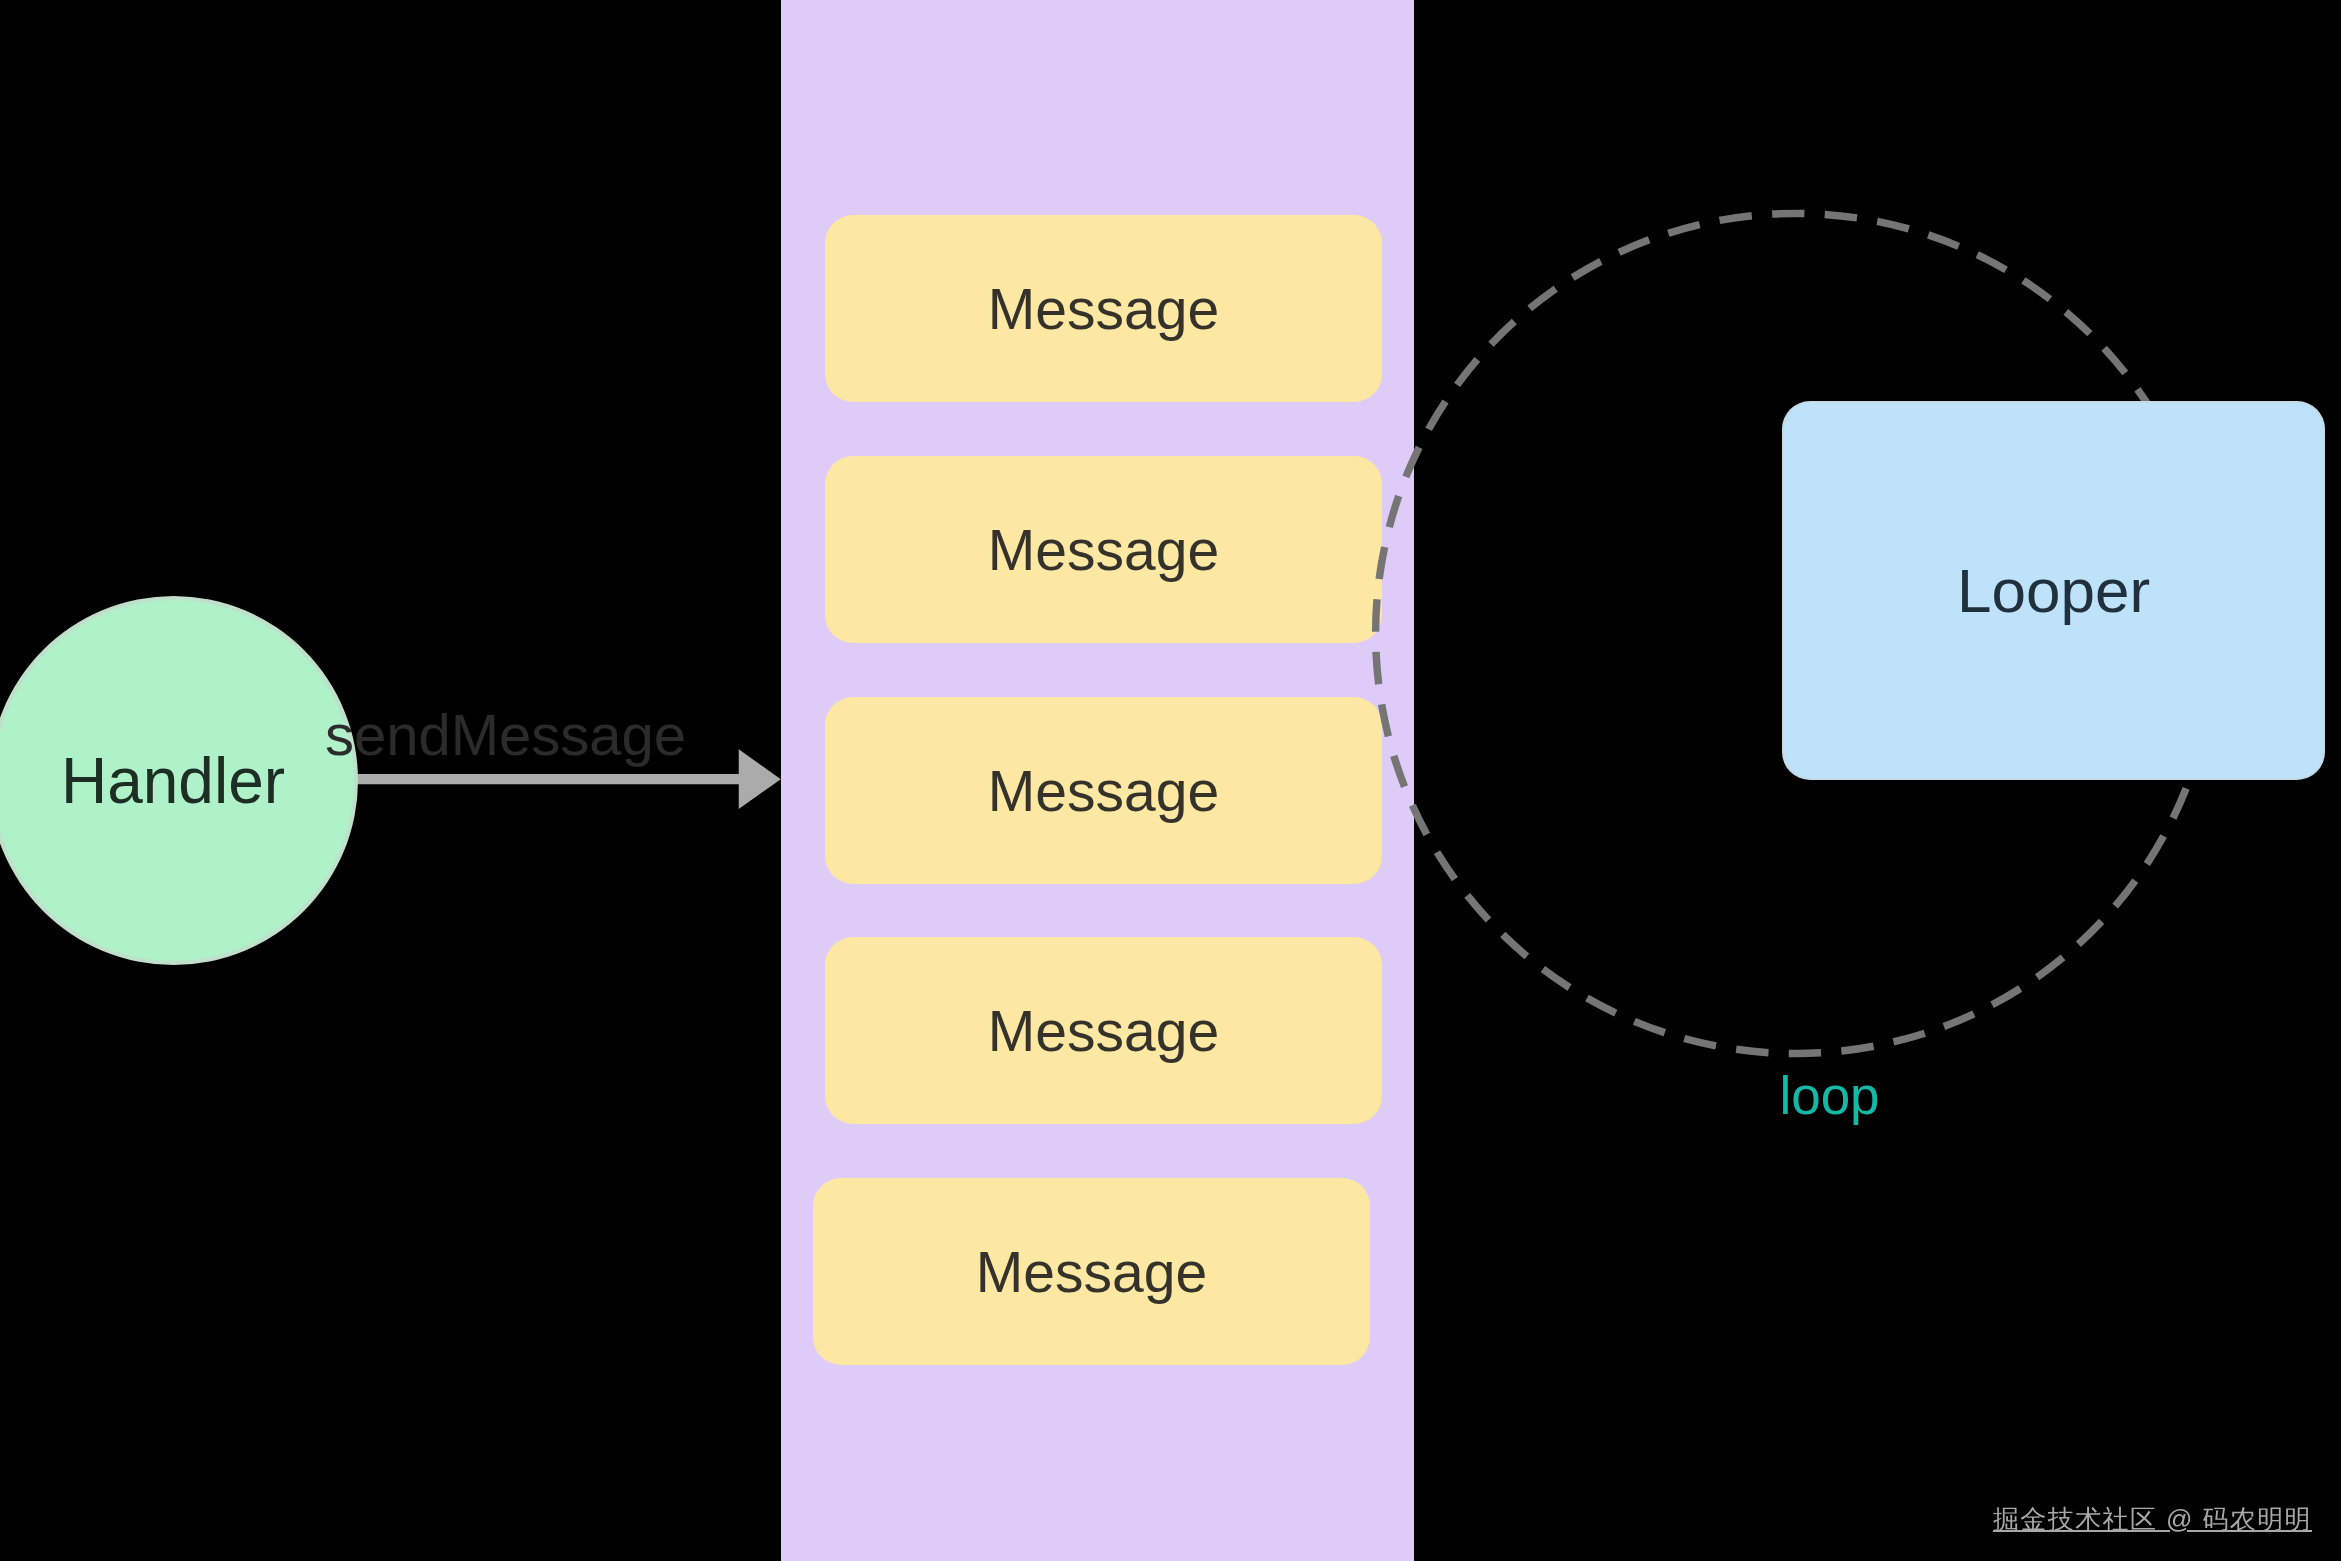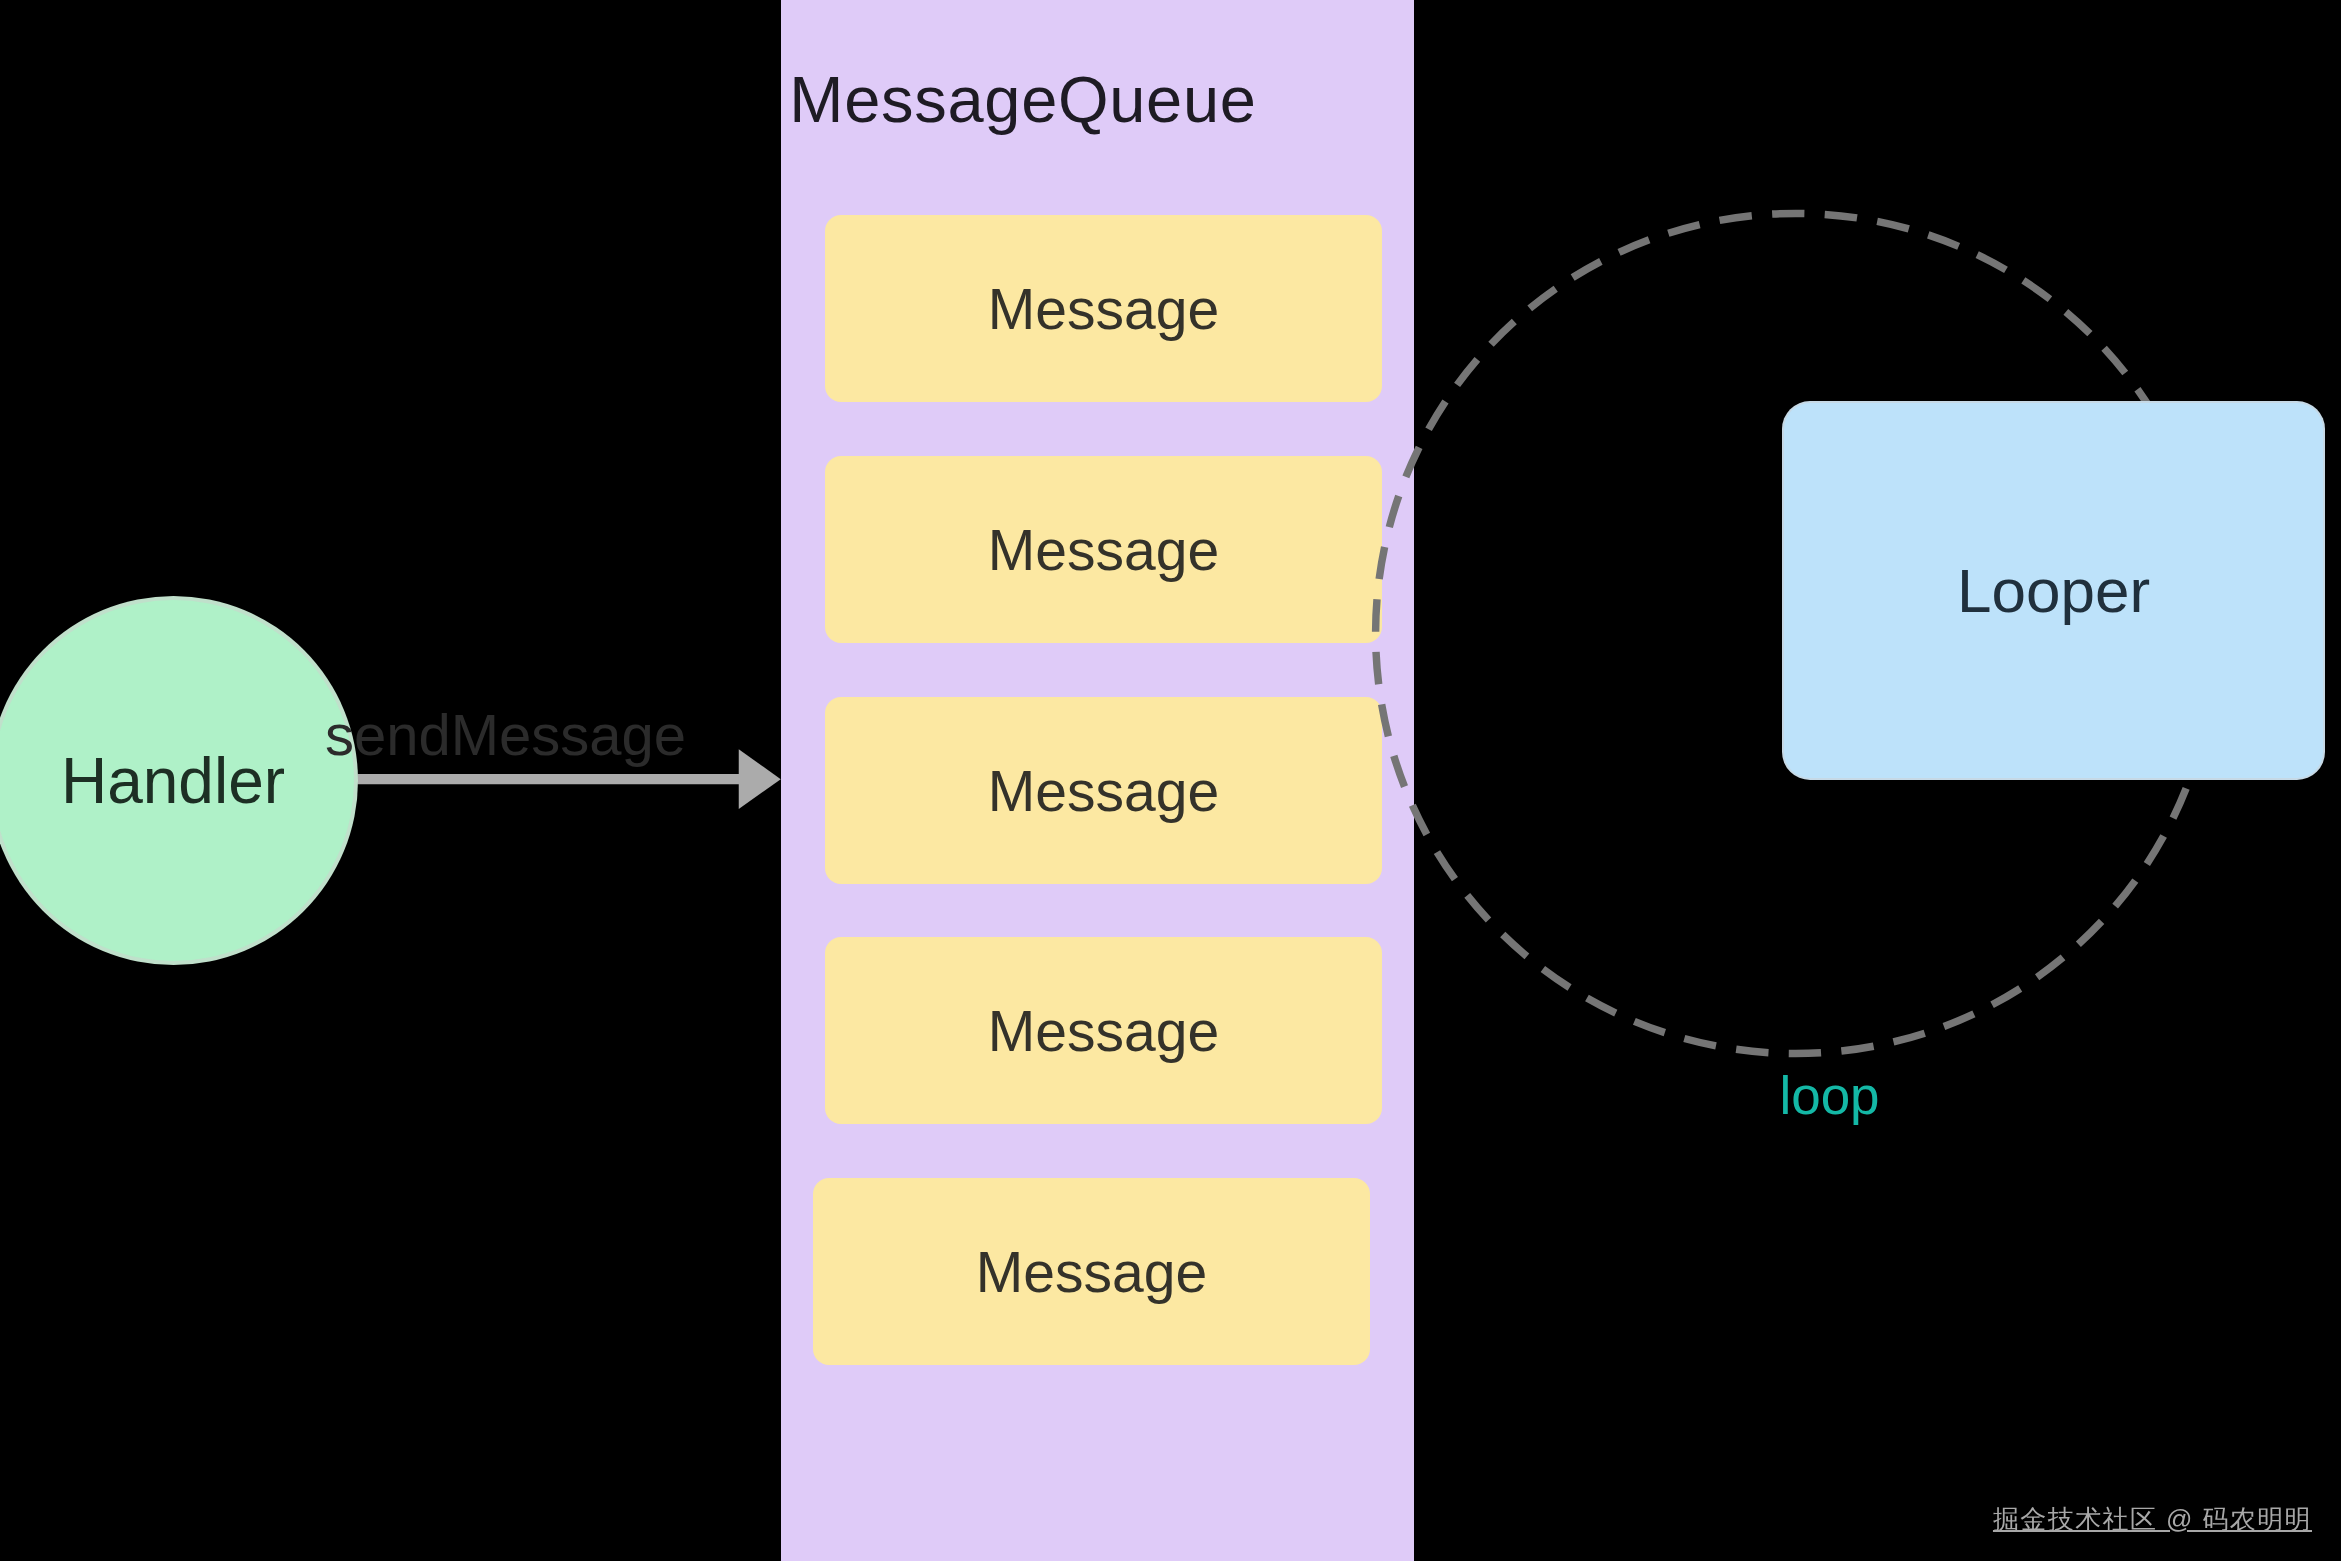--- a/index.html
+++ b/index.html
@@ -30,21 +30,21 @@
     font-size: 65px;
     font-weight: 500;
     color: #1E1B24;
     letter-spacing: 0.7px;
   }
   .pill {
     position: absolute;
     left: 825px;
     width: 557px; height: 187px;
     background: #FCE8A2;
-    border-radius: 16px;
+    border-radius: 28px;
     display: flex;
     align-items: center;
     justify-content: center;
   }
   .pill-1 { top: 215px; }
   .pill-2 { top: 456px; }
   .pill-3 { top: 697px; }
   .pill-4 { top: 937px; }
   .pill-5 { top: 1178px; left: 813px; }
   .pill span {
@@ -121,21 +121,20 @@
     letter-spacing: 1.4px;
     text-decoration: underline;
   }
 </style>
 </head>
 <body>
 
 <div class="stage">
 
   <div class="queue-col"></div>
-  <div class="queue-title">MessageQueue</div>
 
   <div class="pill pill-1">
     <span>Message</span>
   </div>
   <div class="pill pill-2">
     <span>Message</span>
   </div>
   <div class="pill pill-3">
     <span>Message</span>
   </div>

